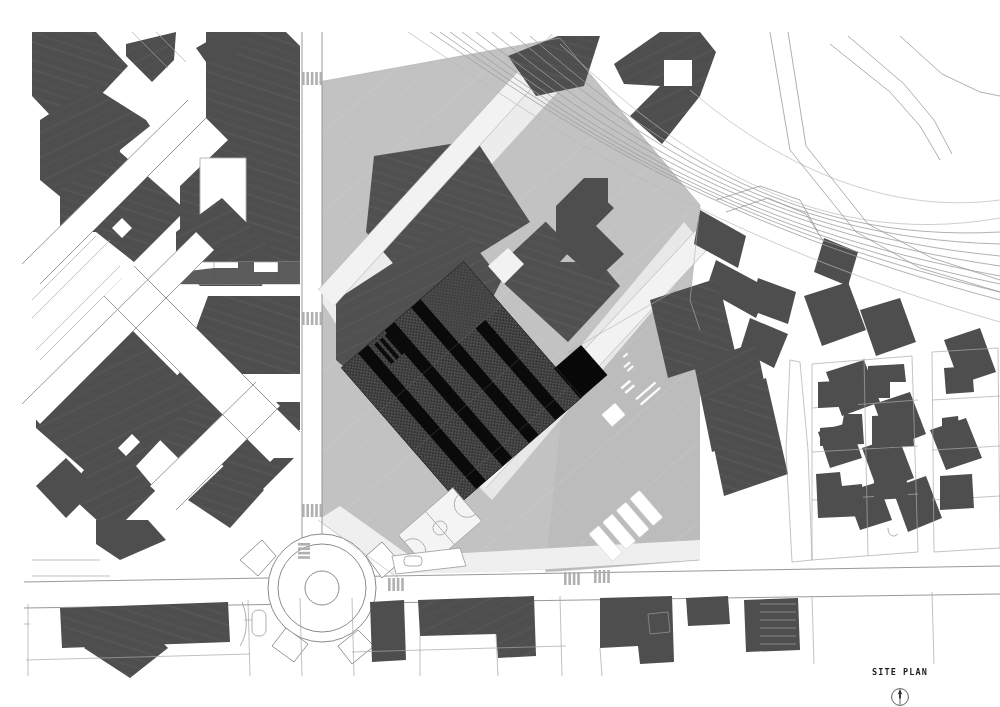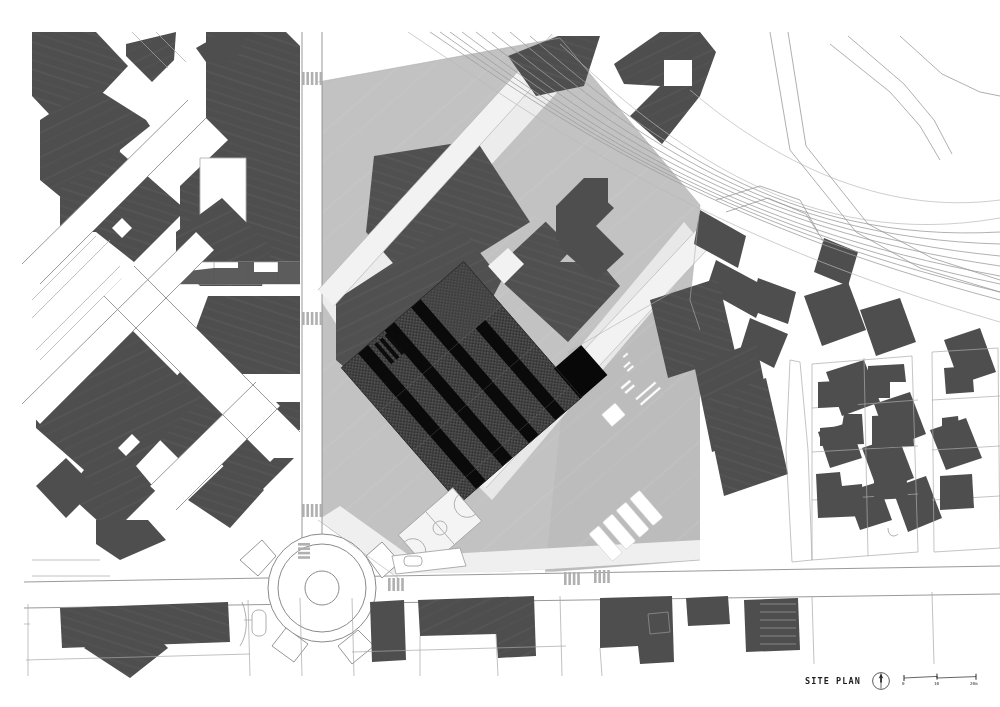--- a/index.html
+++ b/index.html
@@ -29,20 +29,21 @@
   
   #title-block {
     position: absolute;
     left: 805px;
     top: 668px;
     width: 190px;
     height: 26px;
     display: flex;
     align-items: center;
     gap: 10px;
+    flex-direction: column;
   }
   #title-label {
     font-family: "DejaVu Sans Mono", "Liberation Mono", monospace;
     font-size: 8.5px;
     font-weight: 700;
     letter-spacing: 1.1px;
     color: #1c1c1c;
     white-space: nowrap;
     line-height: 1;
   }

